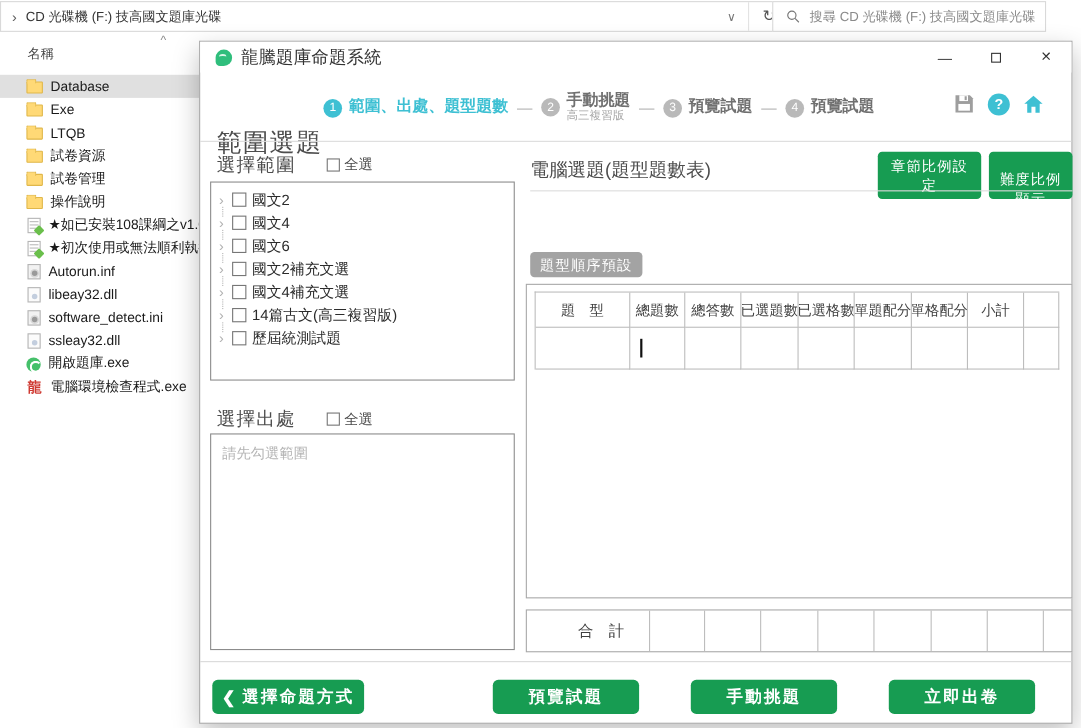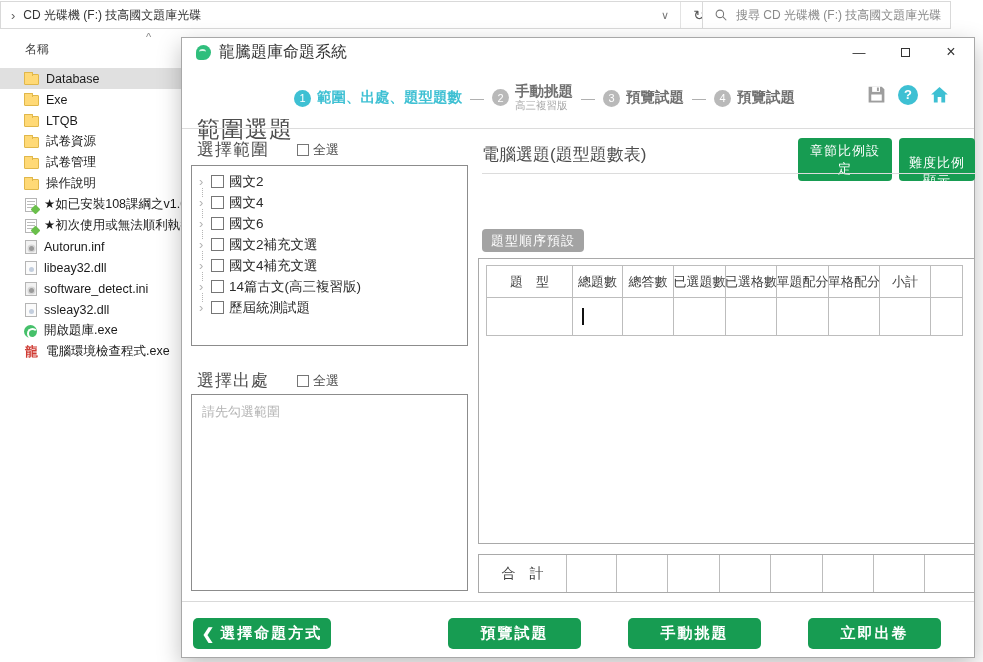--- a/index.html
+++ b/index.html
@@ -120,21 +120,21 @@
   .grid9 { display:grid; grid-template-columns:86px 50px 51px 52px 51px 52px 51px 51px 32px;text-align:center; }
   #qtable { position:absolute; left:7px; top:6px; border-left:1px solid #bdbdbd; border-top:1px solid #bdbdbd; }
   .qh-cell { height:32px; border-right:1px solid #bdbdbd; border-bottom:1px solid #bdbdbd;
     font-size:13px; color:#3f3f3f; display:flex; align-items:center; justify-content:center;
     white-space:nowrap; overflow:hidden; }
   .qd-cell { height:38px; border-right:1px solid #bdbdbd; border-bottom:1px solid #bdbdbd;
     position:relative; }
   #caret { position:absolute; left:9px; top:10px; width:1.5px; height:17px; background:#111; }
 
   #ttable-wrap { position:absolute; left:296px; top:516px; width:497px; height:39px;
-    border:1px solid #a9a9a9; background:#fff; }
+    border:1px solid #a9a9a9; background:#fff;padding-left:24px; }
   .t-grid { display:grid; grid-template-columns:88px 50px 51px 52px 51px 52px 51px 51px auto; height:100%; }
   .t-cell { border-right:1px solid #bdbdbd; display:flex; align-items:center; justify-content:center;
     font-size:14px; color:#3f3f3f; }
   .t-cell:last-child { border-right:none; }
 
   
   #footer-divider { position:absolute; left:0; top:563px; width:100%; border-top:1px solid #d9d9d9; }
   .fbtn { position:absolute; top:580px; height:31px; background:#179c52; color:#fff; border:none;
     border-radius:5px; font-size:15px; font-weight:bold; letter-spacing:2px;
     display:flex; align-items:center; justify-content:center; }

